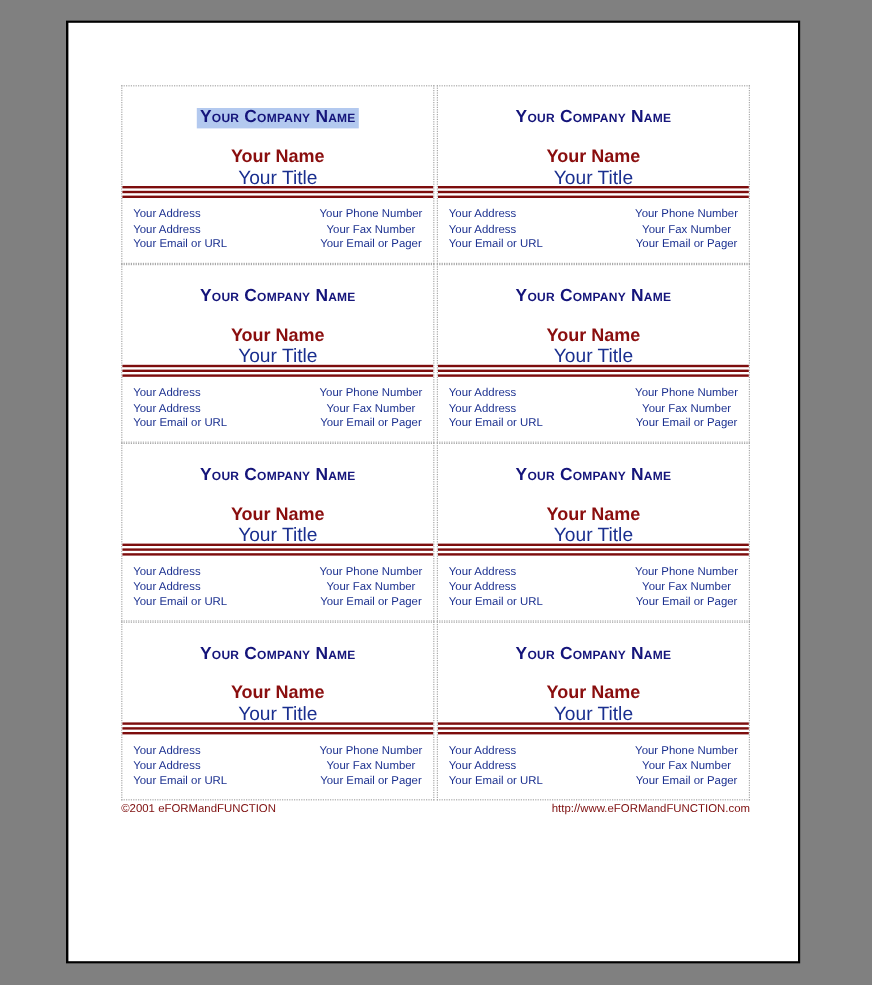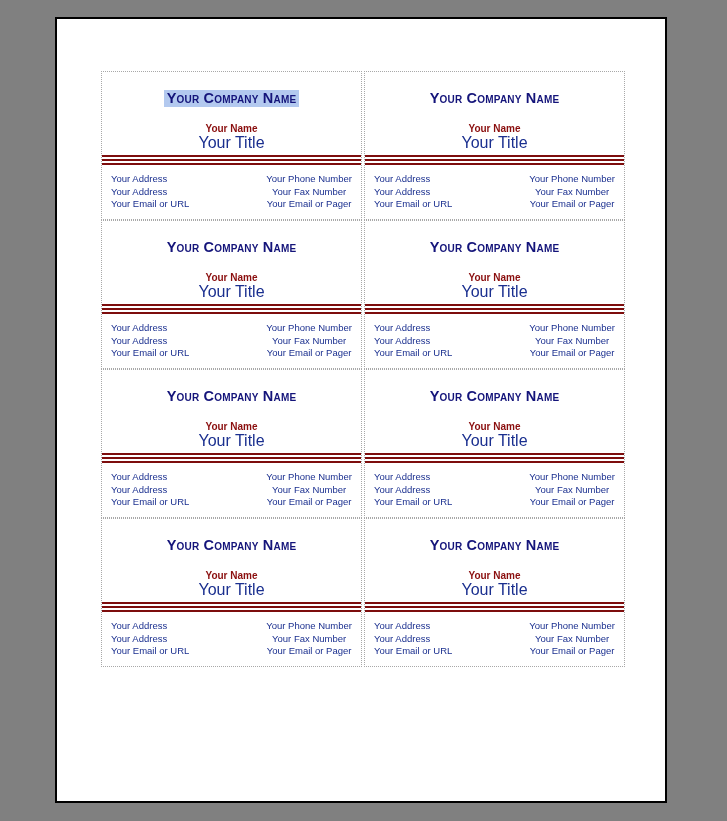--- a/index.html
+++ b/index.html
@@ -69,21 +69,21 @@
     color: #14147a;
     line-height: 1;
     display: inline-block;
     padding: 1px 3px;
   }
   .company.selected {
     background: #b3c9ef;
   }
   .person-name {
     margin-top: 16px;
-    font-size: 10px;
+    font-size: 15px;
     font-weight: bold;
     color: #8a0e0e;
     line-height: 1.12;
   }
   .person-title {
     font-size: 16px;
     font-weight: normal;
     color: #1a2f8f;
     line-height: 1.12;
   }
@@ -330,15 +330,19 @@
             </div>
             <div class="addr-col right">
               <div>Your Phone Number</div>
               <div>Your Fax Number</div>
               <div>Your Email or Pager</div>
             </div>
           </div>
         </div>
       </div>
 
+    <div class="footer">
+      <div class="f-left">©2001 eFORMandFUNCTION</div>
+      <div class="f-right">http://www.eFORMandFUNCTION.com</div>
+    </div>
 
   </div>
 </div>
 
 </body></html>

